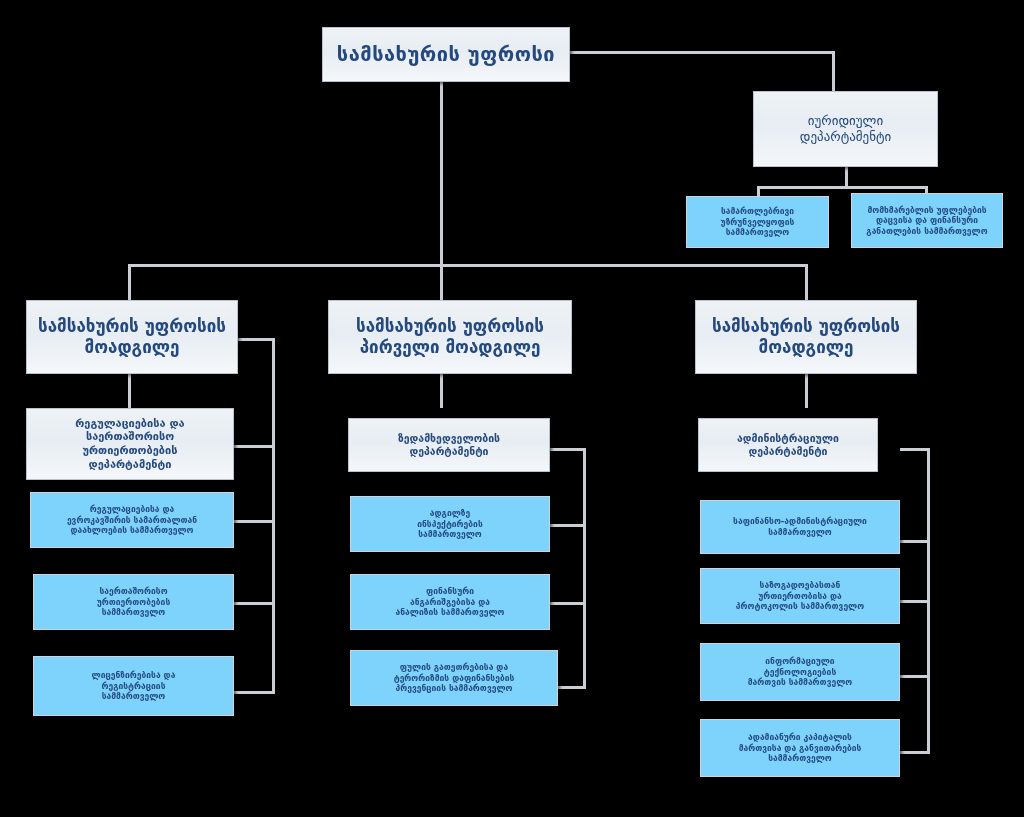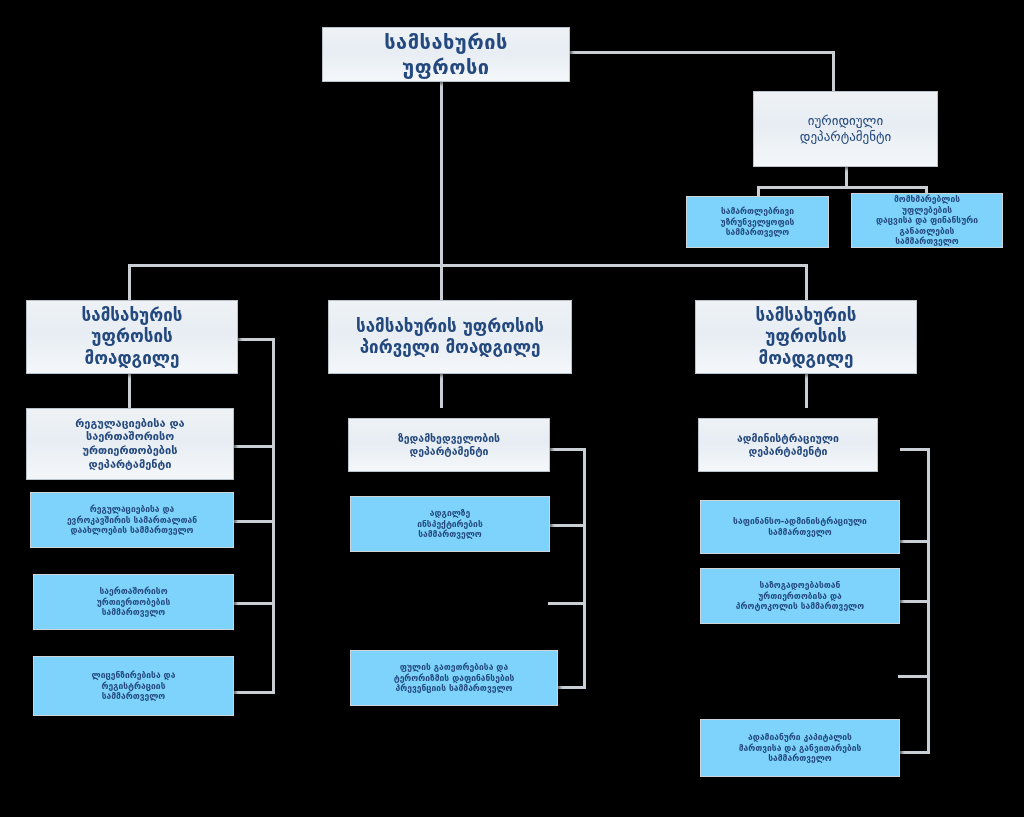--- a/index.html
+++ b/index.html
@@ -29,21 +29,21 @@
     position: absolute;
     box-sizing: border-box;
     background: linear-gradient(180deg, #eef2f6 0%, #e7edf3 45%, #f4f7fa 100%);
     border: 1px solid #b9c3cc;
     box-shadow: 2px 2px 3px rgba(0,0,0,0.55);
     display: flex;
     align-items: center;
     justify-content: center;
     text-align: center;
     color: #24497f;
-    padding: 4px 18px;
+    padding: 4px 6px;
     line-height: 1.25;
   }
   .node.white {
     background: #7dd3fc;
     border: 1px solid #cdd4da;
   }
   .node .txt {
     display: block;
     width: 100%;
     white-space: pre-line;
@@ -158,38 +158,48 @@
 
   <div class="node t-unit2" style="left:348px; top:418px; width:202px; height:54px;">
     <span class="txt">ზედამხედველობის
 დეპარტამენტი</span>
   </div>
   <div class="node white t-small" style="left:350px; top:496px; width:200px; height:56px;">
     <span class="txt">ადგილზე
 ინსპექტირების
 სამმართველო</span>
   </div>
+  <div class="node white t-small" style="left:350px; top:574px; width:200px; height:56px;">
+    <span class="txt">ფინანსური
+ანგარიშგებისა და
+ანალიზის სამმართველო</span>
+  </div>
   <div class="node white t-small" style="left:350px; top:650px; width:208px; height:56px;">
     <span class="txt">ფულის გათეთრებისა და
 ტერორიზმის დაფინანსების
 პრევენციის  სამმართველო</span>
   </div>
 
   <div class="node t-unit2" style="left:698px; top:418px; width:180px; height:54px;">
     <span class="txt">ადმინისტრაციული
 დეპარტამენტი</span>
   </div>
   <div class="node white t-small" style="left:700px; top:500px; width:200px; height:54px;">
     <span class="txt">საფინანსო-ადმინისტრაციული
 სამმართველო</span>
   </div>
   <div class="node white t-small" style="left:700px; top:568px; width:200px; height:56px;">
     <span class="txt">საზოგადოებასთან
 ურთიერთობისა და
 პროტოკოლის  სამმართველო</span>
   </div>
+  <div class="node white t-small" style="left:700px; top:643px; width:200px; height:58px;">
+    <span class="txt">ინფორმაციული
+ტექნოლოგიების
+მართვის  სამმართველო</span>
+  </div>
   <div class="node white t-small" style="left:700px; top:719px; width:200px; height:58px;">
     <span class="txt">ადამიანური კაპიტალის
 მართვისა და განვითარების
 სამმართველო</span>
   </div>
 
 </div>
 
 </body></html>

